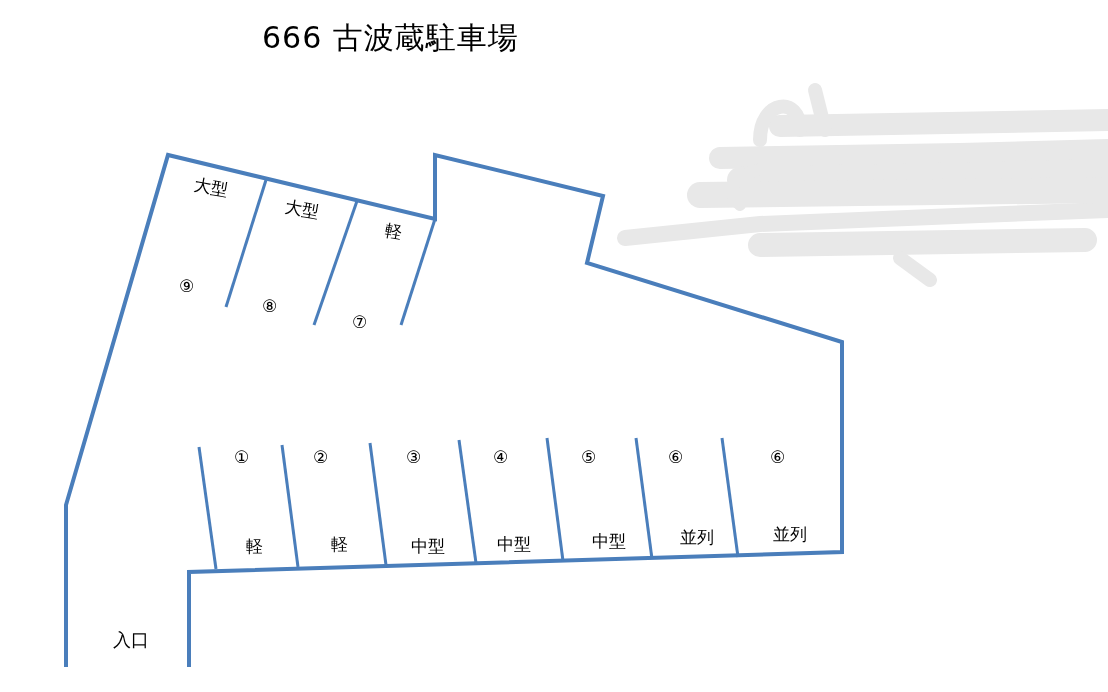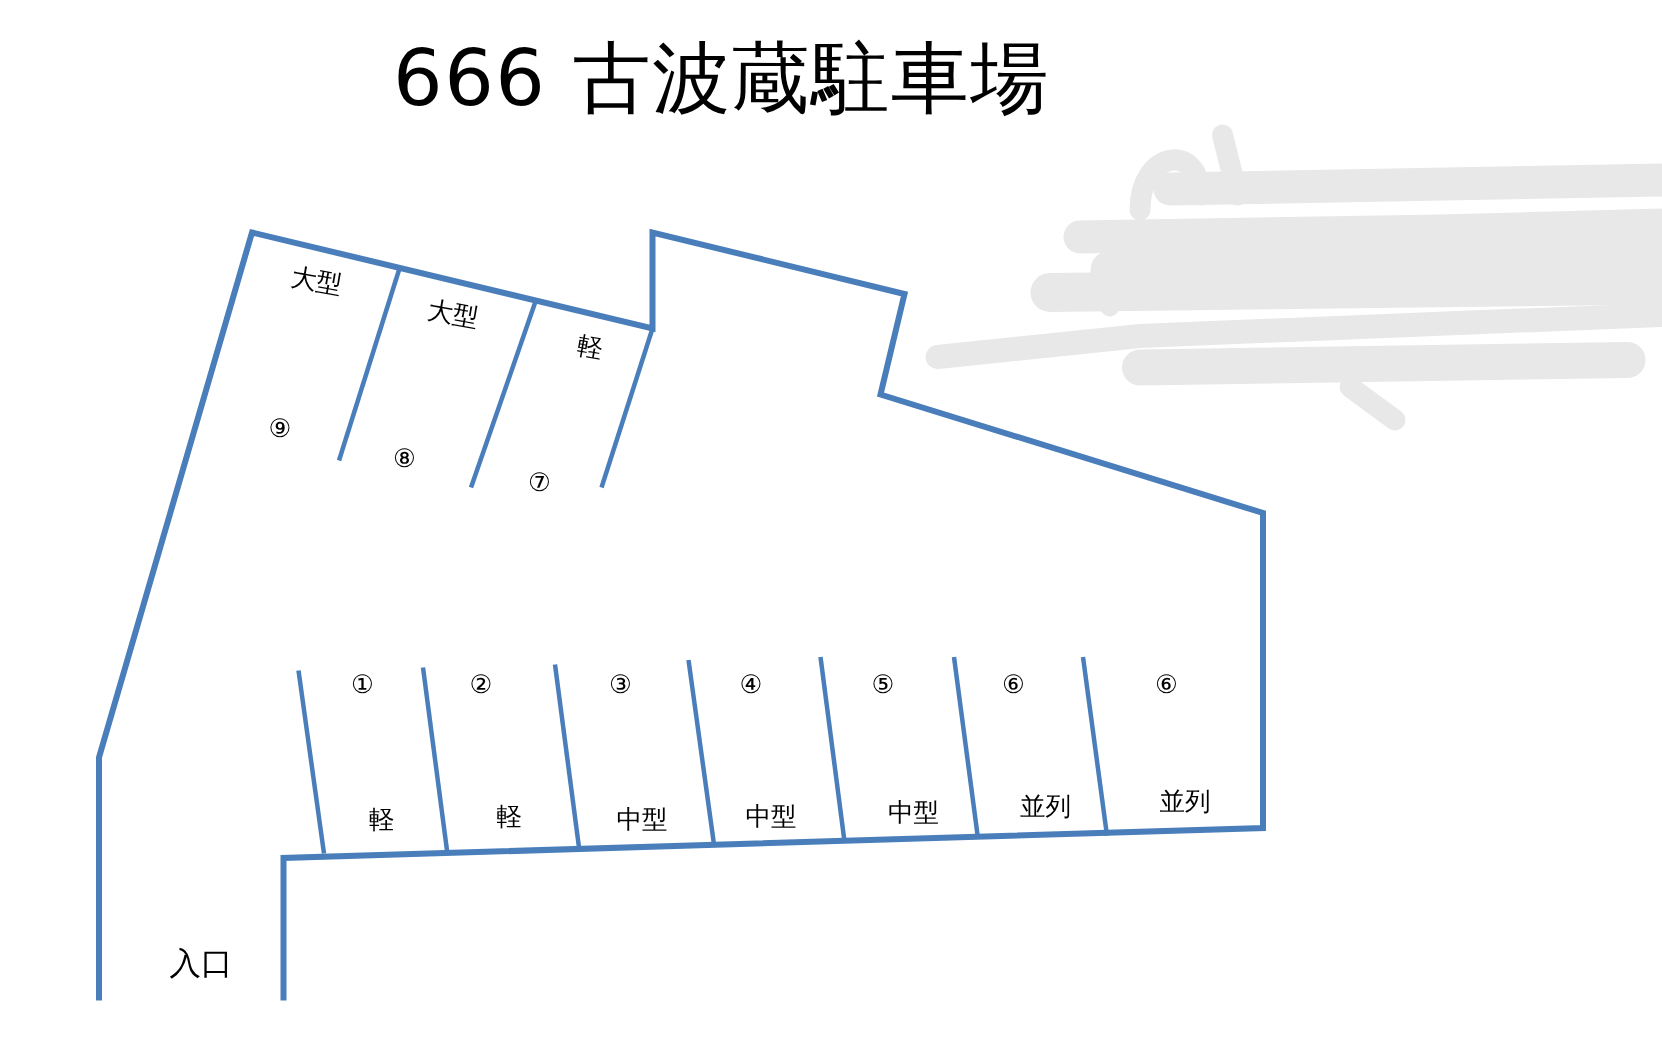--- a/index.html
+++ b/index.html
@@ -1,17 +1,17 @@
 <!DOCTYPE html>
 <html><head>
 <meta charset="utf-8">
 <style>
   html, body { margin:0; padding:0; background:#ffffff; }
   body { width:1108px; height:692px; position:relative; overflow:hidden; font-family:"DejaVu Sans", sans-serif; }
-  #title { position:absolute; left:262px; top:18px; font-size:52px; color:#000; letter-spacing:1px; white-space:nowrap; }
+  #title { position:absolute; left:262px; top:18px; font-size:30px; color:#000; letter-spacing:1px; white-space:nowrap; }
   svg#map { position:absolute; left:0; top:0; }
   .lbl { position:absolute; font-size:17px; color:#000; white-space:nowrap; font-family:"DejaVu Sans", sans-serif; }
   .num { position:absolute; font-size:17px; color:#000; white-space:nowrap; }
 </style>
 </head>
 <body>
 
 <div id="title">666 古波蔵駐車場</div>
 
 <svg id="map" width="1108" height="692" viewBox="0 0 1108 692">
@@ -82,13 +82,13 @@
 </div>
 <div>
   <span class="num" style="left:668px;top:447px;">⑥</span>
   <span class="lbl" style="left:680px;top:526px;">並列</span>
 </div>
 <div>
   <span class="num" style="left:770px;top:447px;">⑥</span>
   <span class="lbl" style="left:773px;top:523px;">並列</span>
 </div>
 
-<span class="lbl" style="left:113px;top:628px;font-size:21px;">入口</span>
+<span class="lbl" style="left:113px;top:628px;font-size:18px;">入口</span>
 
 </body></html>

